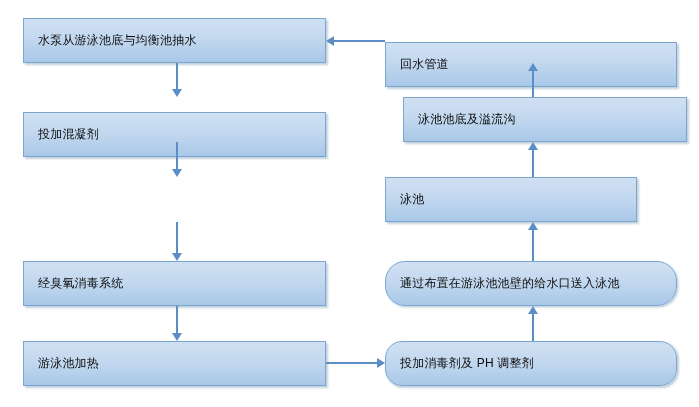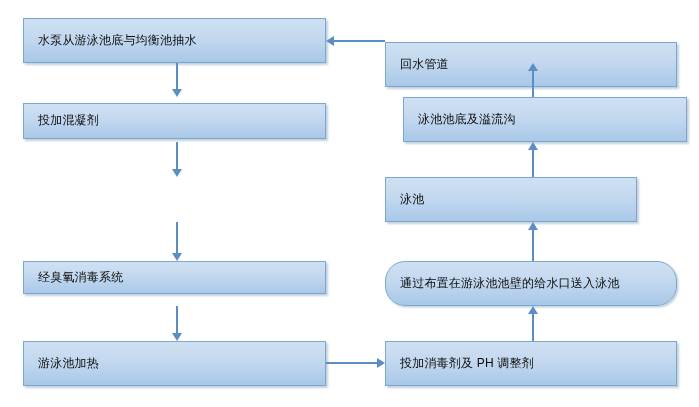--- a/index.html
+++ b/index.html
@@ -82,26 +82,26 @@
 </style>
 </head>
 <body>
 
 <div id="canvas">
 
   <div class="node" style="left:23px; top:18px; width:303px; height:45px;">
     <span class="label">水泵从游泳池底与均衡池抽水</span>
   </div>
 
-  <div class="node" style="left:23px; top:103px; width:303px; height:36px;">
+  <div class="node" style="left:23px; top:112px; width:303px; height:45px;">
     <span class="label">投加混凝剂</span>
   </div>
 
 
-  <div class="node" style="left:23px; top:261px; width:303px; height:33px;">
+  <div class="node" style="left:23px; top:261px; width:303px; height:45px;">
     <span class="label">经臭氧消毒系统</span>
   </div>
 
   <div class="node" style="left:23px; top:341px; width:303px; height:45px;">
     <span class="label">游泳池加热</span>
   </div>
 
   <div class="node" style="left:385px; top:18px; width:292px; height:45px;margin-top:24px;">
     <span class="label">回水管道</span>
   </div>
@@ -111,21 +111,21 @@
   </div>
 
   <div class="node" style="left:385px; top:177px; width:252px; height:45px;">
     <span class="label">泳池</span>
   </div>
 
   <div class="node" style="left:385px; top:261px; width:292px; height:45px;border-radius:20px;">
     <span class="label">通过布置在游泳池池壁的给水口送入泳池</span>
   </div>
 
-  <div class="node" style="left:385px; top:341px; width:292px; height:45px;">
+  <div class="node" style="left:385px; top:341px; width:292px; height:45px;border-radius:17px;">
     <span class="label">投加消毒剂及 PH 调整剂</span>
   </div>
 
   <div class="conn" style="left:172px; top:63px; width:10px; height:34px;">
     <div class="shaft-v" style="left:4px; top:0; height:27px;"></div>
     <div class="arrowhead arrow-down" style="left:0px; top:26px;"></div>
   </div>
 
   <div class="conn" style="left:172px; top:142px; width:10px; height:35px;">
     <div class="shaft-v" style="left:4px; top:0; height:28px;"></div>

